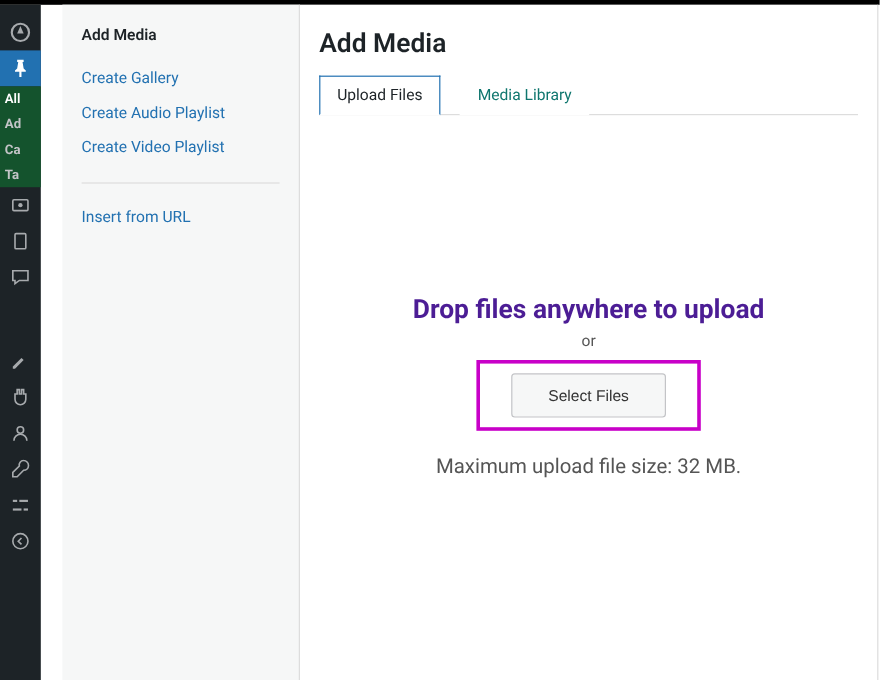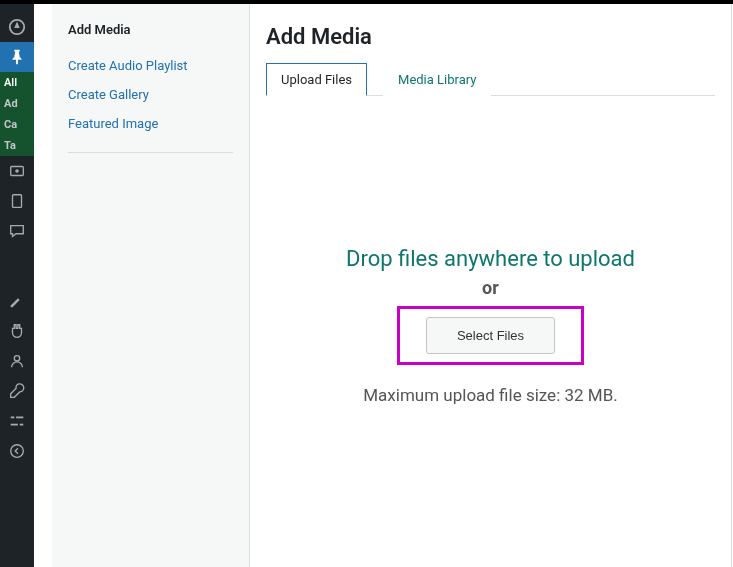--- a/index.html
+++ b/index.html
@@ -81,24 +81,24 @@
   }
   .tab.active {
     border:1px solid #2271b1; border-bottom:1px solid #fff;
     color:#1d2327;
   }
   .upload-area {
     flex:1; display:flex; flex-direction:column; align-items:center; justify-content:flex-start;
     padding-top:150px;
   }
   .drop-text {
-    font-size:22px; font-weight:400; color:#0f766e;
+    font-size:22px; font-weight:700; color:#4c1d95;
   }
   .or-text {
-    font-size:18px; color:#555; margin:6px 0 8px;font-weight:bold;
+    font-size:13px; color:#555; margin:6px 0 8px;
   }
   .highlight-box {
     border:3px solid #c800c8; padding:8px 26px; margin-bottom:20px;
   }
   .select-btn {
     font-size:13px; color:#333; background:#f6f7f7;
     border:1px solid #c3c4c7; border-radius:3px;
     padding:10px 30px; cursor:pointer;
   }
   .max-text {
@@ -178,24 +178,25 @@
       <svg viewBox="0 0 20 20">
         <circle cx="10" cy="10" r="7" fill="none" stroke="currentColor" stroke-width="1.5"></circle>
         <path d="M11 7l-3 3 3 3" fill="none" stroke="currentColor" stroke-width="1.5"></path>
       </svg>
     </div>
 </div>
 
 <div class="modal">
   <div class="media-sidebar">
     <h2>Add Media</h2>
+    <a>Create Gallery</a>
     <a>Create Audio Playlist</a>
-    <a>Create Gallery</a>
-    <a>Featured Image</a>
+    <a>Create Video Playlist</a>
     <hr>
+    <a>Insert from URL</a>
   </div>
 
   <div class="main">
     <div class="main-title">Add Media</div>
     <div class="tabs">
       <div class="tab active">Upload Files</div>
       <div class="tab">Media Library</div>
     </div>
     <div class="upload-area">
       <div class="drop-text">Drop files anywhere to upload</div>

